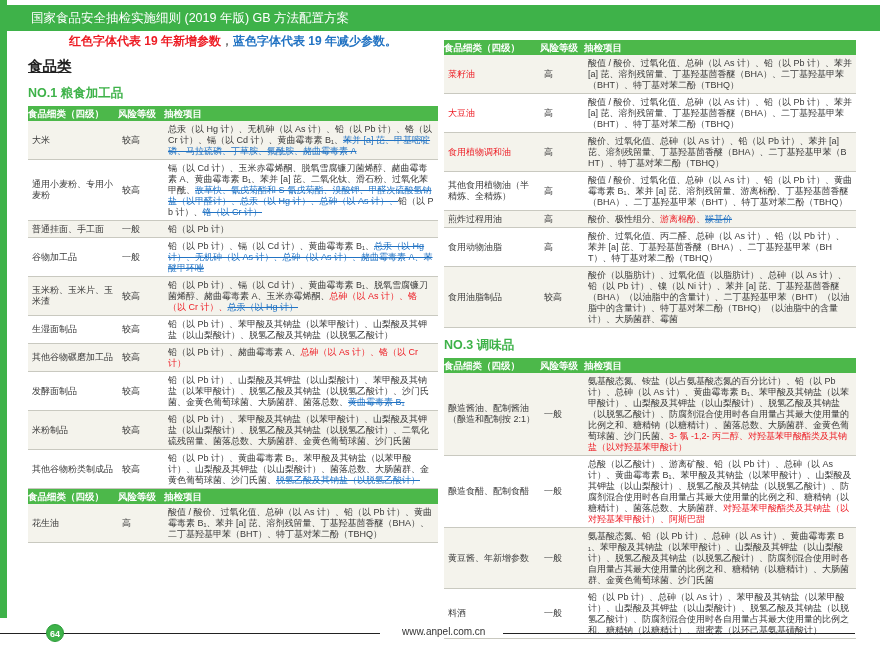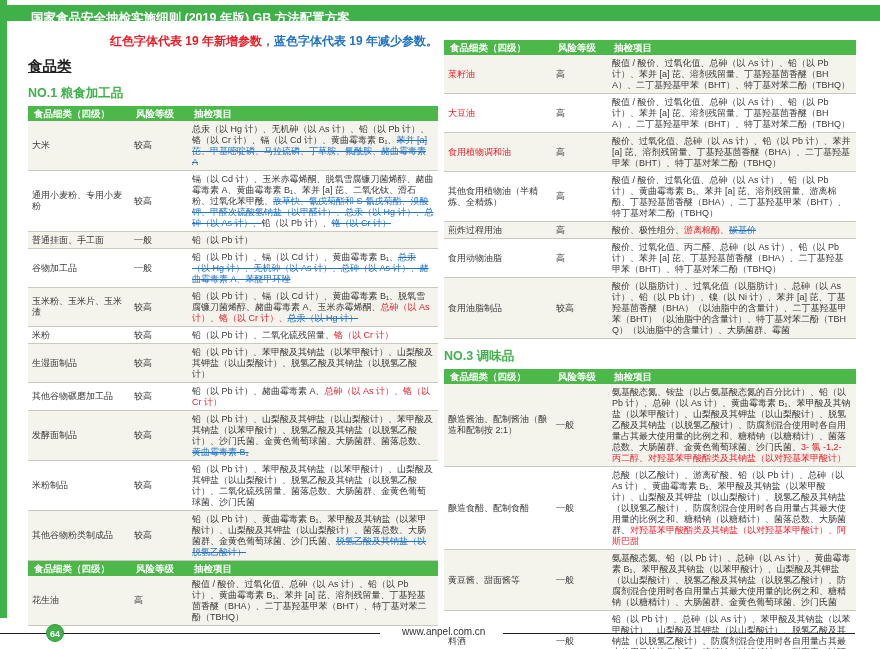--- a/index.html
+++ b/index.html
@@ -2,38 +2,38 @@
 <html><head>
 <meta charset="utf-8">
 <style>
   html,body{margin:0;padding:0;}
   body{
     width:880px;height:649px;position:relative;overflow:hidden;background:#ffffff;
     font-family:"Liberation Sans","DejaVu Sans",sans-serif;color:#3a3a3a;
   }
   .left-strip{position:absolute;left:0;top:0;width:7px;height:618px;background:#3eb249;}
   .top-bar{
-    position:absolute;left:7px;top:5px;width:873px;height:16px;background:#3eb249;
-    color:#fff;font-weight:bold;font-size:12.5px;line-height:26px;padding-left:24px;
+    position:absolute;left:7px;top:5px;width:873px;height:26px;background:#3eb249;
+    color:#fff;font-weight:normal;font-size:12.5px;line-height:26px;padding-left:24px;
     box-sizing:border-box;white-space:nowrap;
   }
   .col-left{position:absolute;left:28px;top:33px;width:410px;}
   .col-right{position:absolute;left:444px;top:40px;width:412px;}
   .page-title{font-size:25px;font-weight:bold;color:#1a1a1a;text-align:center;letter-spacing:1px;margin:3px 0 3px 0;}
-  .subtitle{text-align:right;font-size:12px;font-weight:bold;margin:0 0 7px 0;}
+  .subtitle{text-align:center;font-size:12px;font-weight:bold;margin:0 0 7px 0;}
   .sub-red{color:#ed1c24;}
   .sub-sep{color:#777;}
   .sub-blue{color:#2273c3;}
   .food-class{font-size:14.5px;font-weight:bold;color:#222;margin:2px 0 9px 0;text-decoration:underline;}
   .sec-head{color:#3eb249;font-weight:bold;font-size:12.5px;margin:9px 0 4px 0;}
   .sec-head.first{margin-top:2px;}
   table.ptable{width:100%;border-collapse:collapse;table-layout:fixed;font-size:9px;line-height:11px;color:#3a3a3a;}
   table.ptable th{
     background:#4cb84a;color:#fff;text-align:left;font-weight:bold;
-    font-size:9.5px;padding:2px 6px;white-space:nowrap;overflow:hidden;
+    font-size:9.5px;padding:2px 0;white-space:nowrap;overflow:hidden;
   }
   table.ptable td{padding:2.5px 4px;border-bottom:1px solid #c9c9c0;vertical-align:middle;word-break:break-all;}
   table.ptable tbody tr:nth-child(odd){background:#f4f3ec;}
   .col-left  .c0{width:90px;} .col-left  .c1{width:46px;}
   .col-right .c0{width:96px;} .col-right .c1{width:44px;}
   .seg-k{color:#3a3a3a;}
   .seg-r{color:#ed1c24;}
   .seg-s{color:#2273c3;text-decoration:line-through;}
   .cat-r{color:#ed1c24;}
   .footer-line-left{position:absolute;left:0;top:633px;width:380px;height:1px;background:#222;}
@@ -89,25 +89,20 @@
             <td class="c0">谷物加工品</td>
             <td class="c1">一般</td>
             <td class="c2"><span class="seg-k">铅（以 Pb 计）、镉（以 Cd 计）、黄曲霉毒素 B₁、</span><span class="seg-s">总汞（以 Hg 计）、无机砷（以 As 计）、总砷（以 As 计）、赭曲霉毒素 A、苯醚甲环唑</span></td>
           </tr>
           <tr>
             <td class="c0">玉米粉、玉米片、玉米渣</td>
             <td class="c1">较高</td>
             <td class="c2"><span class="seg-k">铅（以 Pb 计）、镉（以 Cd 计）、黄曲霉毒素 B₁、脱氧雪腐镰刀菌烯醇、赭曲霉毒素 A、玉米赤霉烯酮、</span><span class="seg-r">总砷（以 As 计）、铬（以 Cr 计）、</span><span class="seg-s">总汞（以 Hg 计）</span></td>
           </tr>
           <tr>
-            <td class="c0">米粉</td>
-            <td class="c1">较高</td>
-            <td class="c2"><span class="seg-k">铅（以 Pb 计）、二氧化硫残留量、</span><span class="seg-r">铬（以 Cr 计）</span></td>
-          </tr>
-          <tr>
             <td class="c0">生湿面制品</td>
             <td class="c1">较高</td>
             <td class="c2"><span class="seg-k">铅（以 Pb 计）、苯甲酸及其钠盐（以苯甲酸计）、山梨酸及其钾盐（以山梨酸计）、脱氢乙酸及其钠盐（以脱氢乙酸计）</span></td>
           </tr>
           <tr>
             <td class="c0">其他谷物碾磨加工品</td>
             <td class="c1">较高</td>
             <td class="c2"><span class="seg-k">铅（以 Pb 计）、赭曲霉毒素 A、</span><span class="seg-r">总砷（以 As 计）、铬（以 Cr 计）</span></td>
           </tr>
           <tr>
@@ -214,21 +209,21 @@
             <td class="c0">酿造酱油、配制酱油（酿造和配制按 2:1）</td>
             <td class="c1">一般</td>
             <td class="c2"><span class="seg-k">氨基酸态氮、铵盐（以占氨基酸态氮的百分比计）、铅（以 Pb 计）、总砷（以 As 计）、黄曲霉毒素 B₁、苯甲酸及其钠盐（以苯甲酸计）、山梨酸及其钾盐（以山梨酸计）、脱氢乙酸及其钠盐（以脱氢乙酸计）、防腐剂混合使用时各自用量占其最大使用量的比例之和、糖精钠（以糖精计）、菌落总数、大肠菌群、金黄色葡萄球菌、沙门氏菌、</span><span class="seg-r">3- 氯 -1,2- 丙二醇、对羟基苯甲酸酯类及其钠盐（以对羟基苯甲酸计）</span></td>
           </tr>
           <tr>
             <td class="c0">酿造食醋、配制食醋</td>
             <td class="c1">一般</td>
             <td class="c2"><span class="seg-k">总酸（以乙酸计）、游离矿酸、铅（以 Pb 计）、总砷（以 As 计）、黄曲霉毒素 B₁、苯甲酸及其钠盐（以苯甲酸计）、山梨酸及其钾盐（以山梨酸计）、脱氢乙酸及其钠盐（以脱氢乙酸计）、防腐剂混合使用时各自用量占其最大使用量的比例之和、糖精钠（以糖精计）、菌落总数、大肠菌群、</span><span class="seg-r">对羟基苯甲酸酯类及其钠盐（以对羟基苯甲酸计）、阿斯巴甜</span></td>
           </tr>
           <tr>
-            <td class="c0">黄豆酱、甜面酱等</td>
+            <td class="c0">黄豆酱、年新增参数</td>
             <td class="c1">一般</td>
             <td class="c2"><span class="seg-k">氨基酸态氮、铅（以 Pb 计）、总砷（以 As 计）、黄曲霉毒素 B₁、苯甲酸及其钠盐（以苯甲酸计）、山梨酸及其钾盐（以山梨酸计）、脱氢乙酸及其钠盐（以脱氢乙酸计）、防腐剂混合使用时各自用量占其最大使用量的比例之和、糖精钠（以糖精计）、大肠菌群、金黄色葡萄球菌、沙门氏菌</span></td>
           </tr>
           <tr>
             <td class="c0">料酒</td>
             <td class="c1">一般</td>
             <td class="c2"><span class="seg-k">铅（以 Pb 计）、总砷（以 As 计）、苯甲酸及其钠盐（以苯甲酸计）、山梨酸及其钾盐（以山梨酸计）、脱氢乙酸及其钠盐（以脱氢乙酸计）、防腐剂混合使用时各自用量占其最大使用量的比例之和、糖精钠（以糖精计）、甜蜜素（以环己基氨基磺酸计）</span></td>
           </tr>
         </tbody>
       </table>

